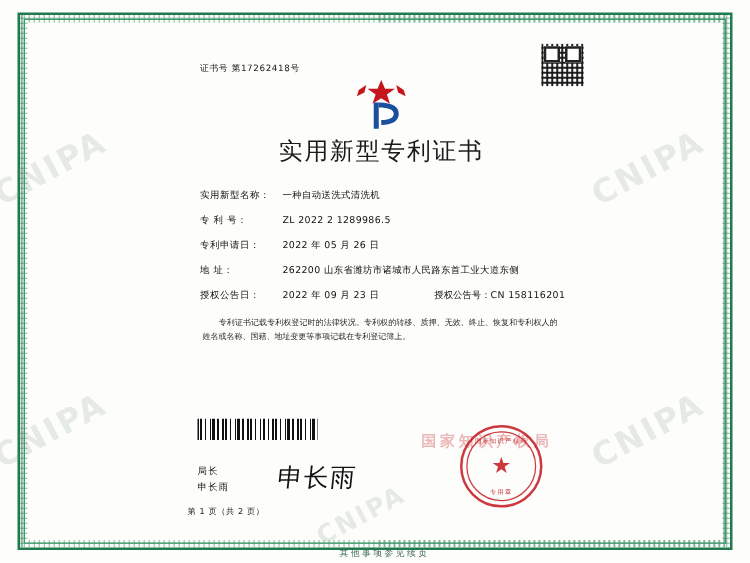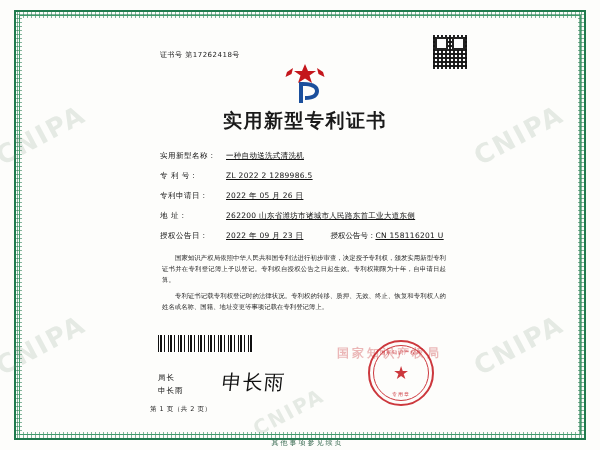--- a/index.html
+++ b/index.html
@@ -128,21 +128,21 @@
     text-align: center;
     margin-top: 2px;
     position: relative;
     height: 44px;
   }
   .emblem svg { display: block; margin: 0 auto; }
 
   .title {
     text-align: center;
     font-size: 19px;
-    font-weight: bold;
+    font-weight: normal;
     color: #1a1a1a;
     letter-spacing: 1.5px;
     margin-top: 2px;
     font-family: "DejaVu Sans", sans-serif;
   }
 
   .fields {
     margin-top: 16px;
     padding-left: 10px;
     padding-right: 6px;
@@ -155,24 +155,23 @@
     white-space: nowrap;
     overflow: hidden;
   }
   .field-row .lbl {
     display: inline-block;
     width: 66px;
     letter-spacing: 0.5px;
   }
   .field-row .val {
     letter-spacing: 0.3px;
-    text-decoration: underline;
   }
   .field-row.two .val2 {
-    margin-left: 27px;
+    margin-left: 44px;
   }
 
   .para {
     margin-top: 12px;
     padding: 0 14px 0 12px;
     font-size: 6.4px;
     line-height: 11px;
     color: #2a2a2a;
     text-align: justify;
   }
@@ -323,21 +322,20 @@
       </div>
       <div class="field-row">
         <span class="lbl">地        址：</span><span class="val">262200 山东省潍坊市诸城市人民路东首工业大道东侧</span>
       </div>
       <div class="field-row two">
         <span class="lbl">授权公告日：</span><span class="val">2022 年 09 月 23 日</span><span class="val2">授权公告号：</span><span class="val">CN 158116201 U</span>
       </div>
     </div>
 
     <div class="para">
-      <p>国家知识产权局依照中华人民共和国专利法进行初步审查，决定授予专利权，颁发实用新型专利证书并在专利登记簿上予以登记。专利权自授权公告之日起生效。专利权期限为十年，自申请日起算。</p>
       <p>专利证书记载专利权登记时的法律状况。专利权的转移、质押、无效、终止、恢复和专利权人的姓名或名称、国籍、地址变更等事项记载在专利登记簿上。</p>
     </div>
 
     <div class="barcode"></div>
 
     <div class="sign-block">
       <div>局长</div>
       <div>申长雨</div>
     </div>
 

